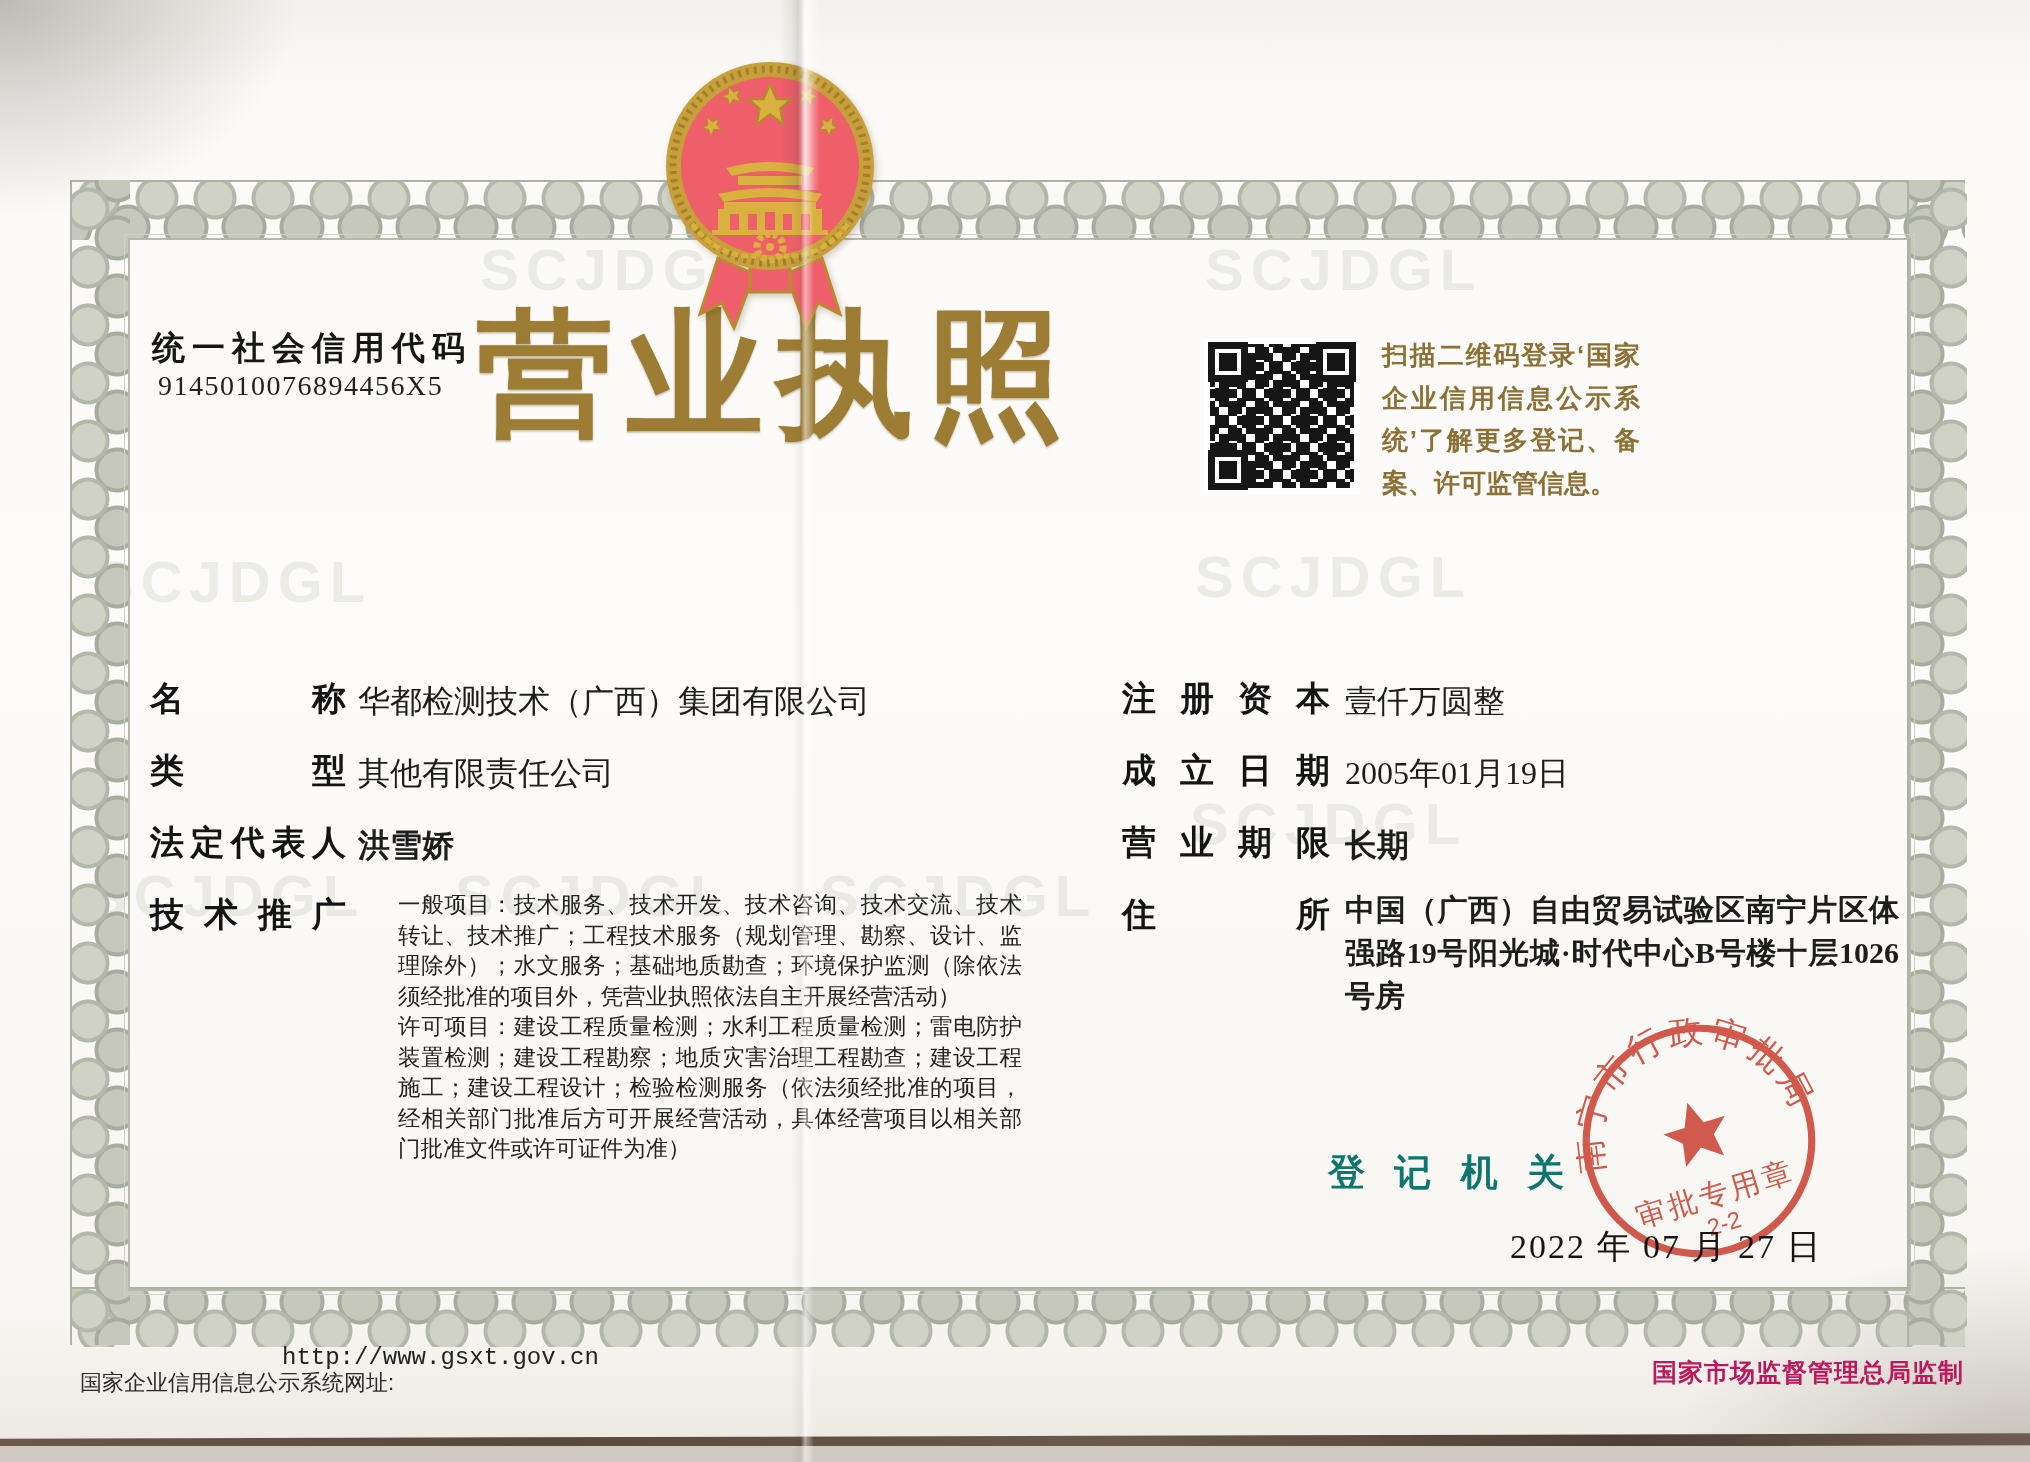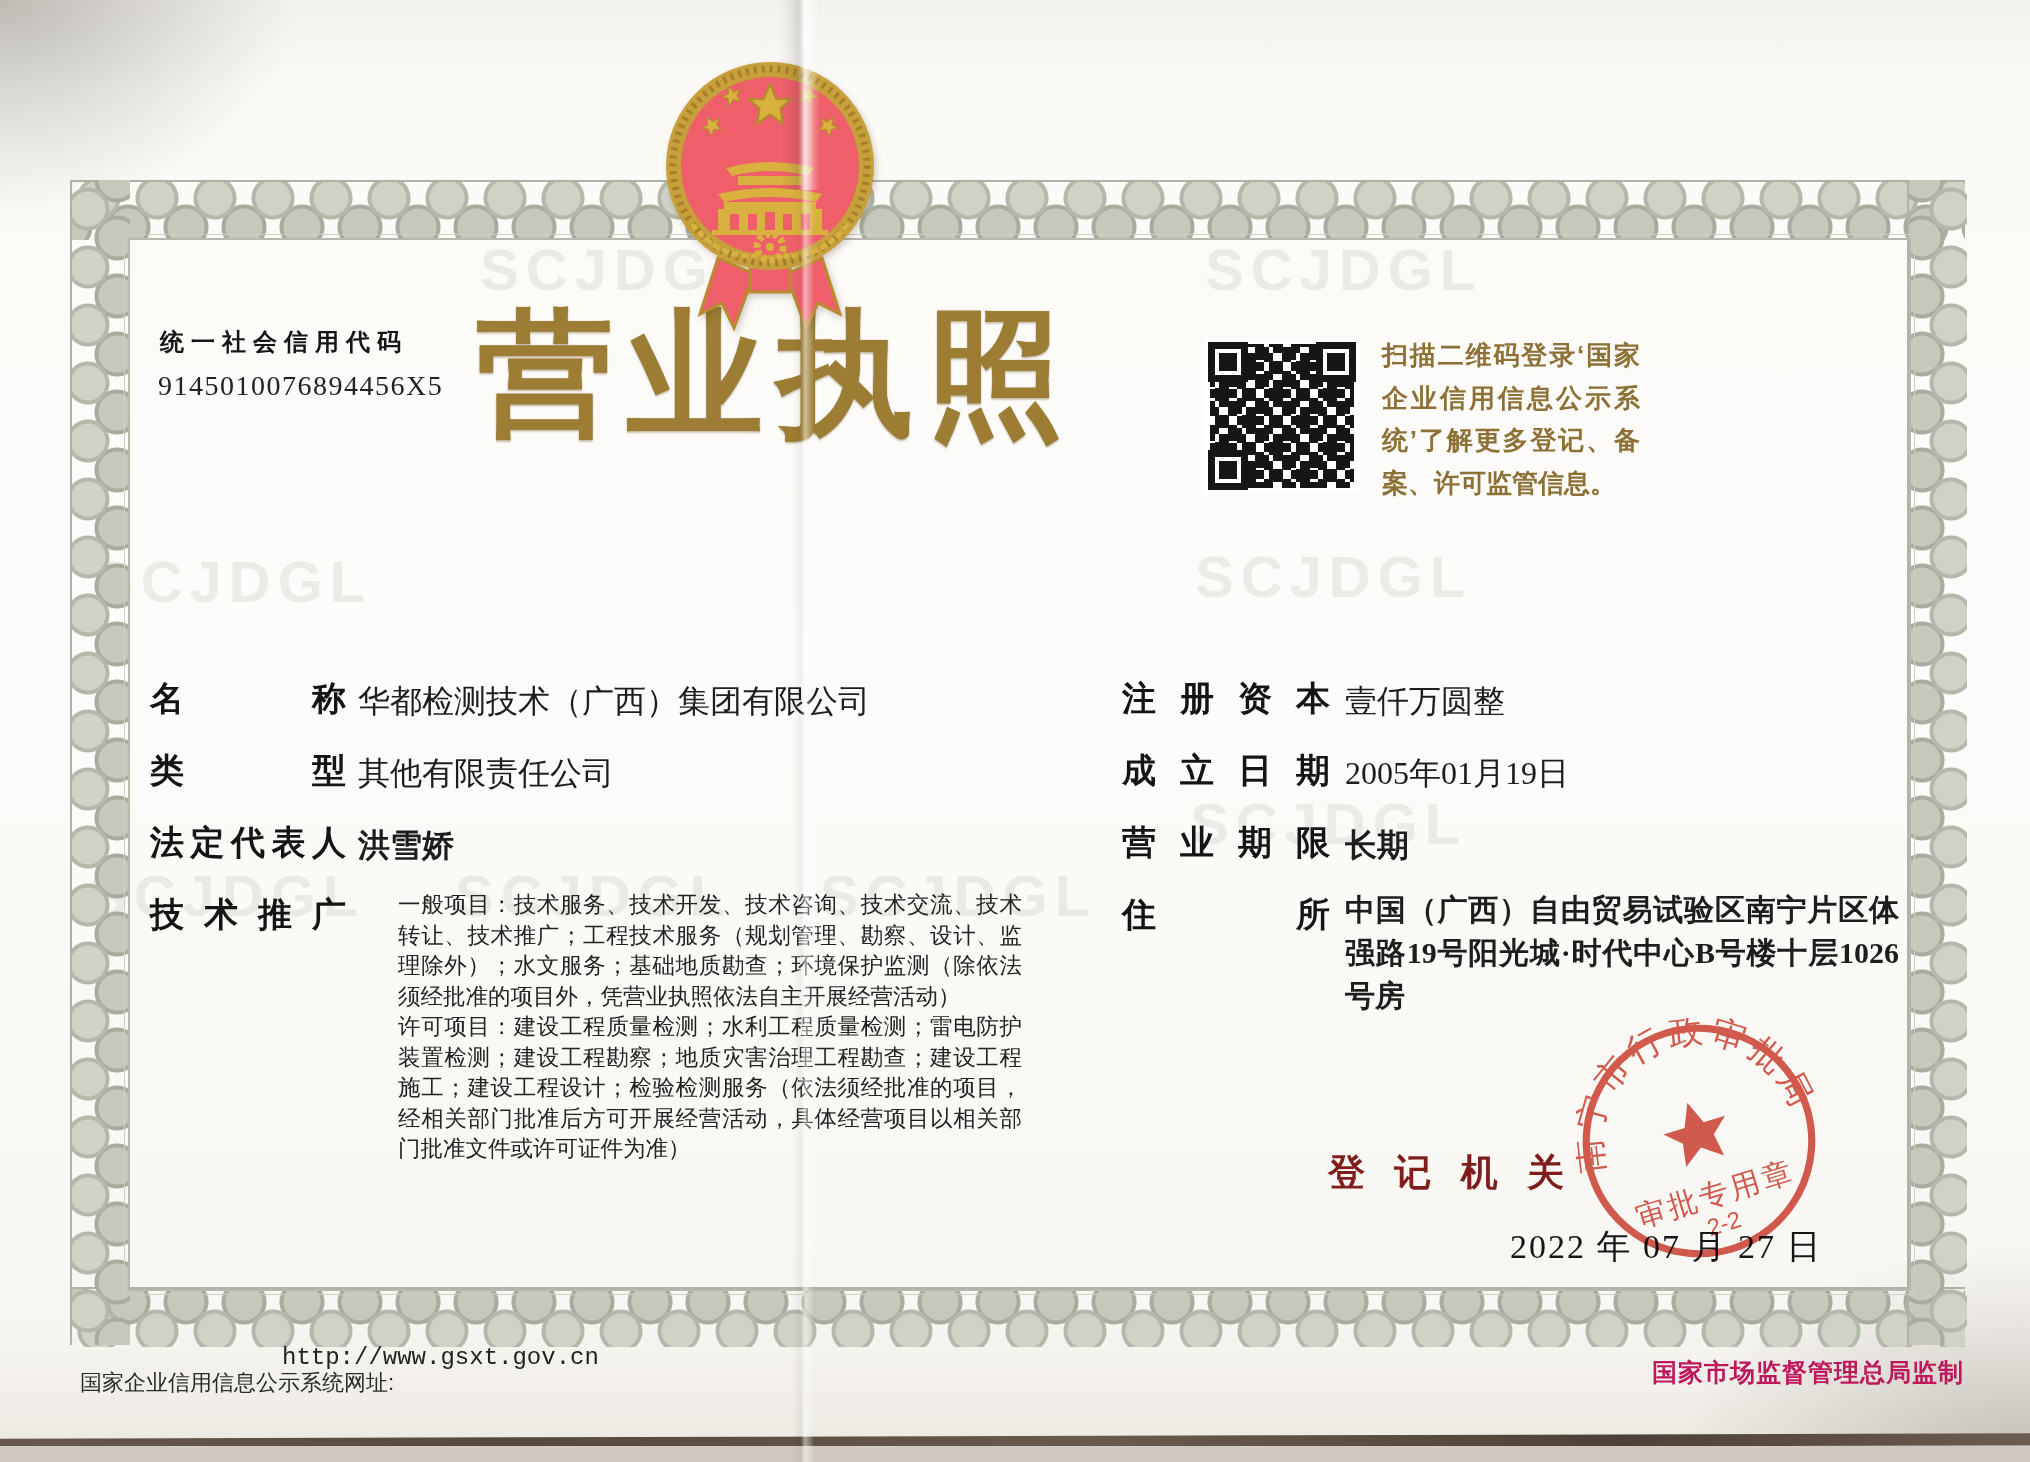--- a/index.html
+++ b/index.html
@@ -49,21 +49,21 @@
   .frame-inner{position:absolute;left:128px;top:238px;width:1779px;height:1049px;z-index:2;
     border:2px solid #b5b9ab;outline:1px solid #cdd0c3;outline-offset:3px;}
 
   
   .wm{position:absolute;z-index:1;font-family:"Liberation Sans","DejaVu Sans",sans-serif;
     font-weight:bold;font-size:58px;letter-spacing:7px;color:rgba(140,145,130,.15);}
 
   
   .credit-label{position:absolute;left:152px;top:326px;z-index:3;
     font-family:"Liberation Sans","DejaVu Sans",sans-serif;font-weight:600;
-    font-size:24px;letter-spacing:7px;color:#161616;margin-left:8px;}
+    font-size:33px;letter-spacing:7px;color:#161616;}
   .credit-code{position:absolute;left:158px;top:370px;z-index:3;
     font-size:28px;letter-spacing:1.5px;color:#222;}
   .doc-title{position:absolute;left:468px;top:298px;width:618px;z-index:3;
     text-align:center;font-family:"Liberation Sans","DejaVu Sans",sans-serif;
     font-weight:bold;font-size:136px;line-height:1.12;letter-spacing:14px;
     color:#9d7d33;text-shadow:0 2px 2px rgba(110,85,30,.35),0 0 1px #7c6226;}
 
   
   .emblem{position:absolute;left:660px;top:46px;width:220px;height:292px;z-index:5;
     filter:drop-shadow(2px 3px 3px rgba(80,60,30,.25));}
@@ -103,21 +103,21 @@
 
   .scope-text{position:absolute;left:398px;top:890px;width:624px;z-index:3;
     font-size:22.5px;line-height:30.5px;color:#222;text-align:justify;}
   .scope-text p{margin:0;}
   .address-val{position:absolute;left:1345px;top:888px;width:554px;z-index:3;
     font-size:30px;line-height:43px;color:#1d1d1d;text-align:justify;font-weight:bold;}
 
   .registrar{position:absolute;left:1328px;top:1148px;width:236px;z-index:3;
     text-align:justify;text-align-last:justify;
     font-family:"Liberation Sans","DejaVu Sans",sans-serif;font-weight:600;
-    font-size:37px;color:#7f1d1d;}
+    font-size:37px;color:#0f766e;}
   .issue-date{position:absolute;left:1482px;top:1224px;z-index:3;
     font-size:34px;letter-spacing:2px;color:#151515;margin-left:28px;}
 
   
   .stamp{position:absolute;left:1576px;top:1018px;width:246px;height:246px;z-index:4;
     mix-blend-mode:multiply;opacity:.88;}
 
   
   .web-label{position:absolute;left:80px;top:1368px;z-index:3;
     font-family:"Liberation Sans","DejaVu Sans",sans-serif;font-size:22px;font-weight:500;color:#2a2a2a;}

